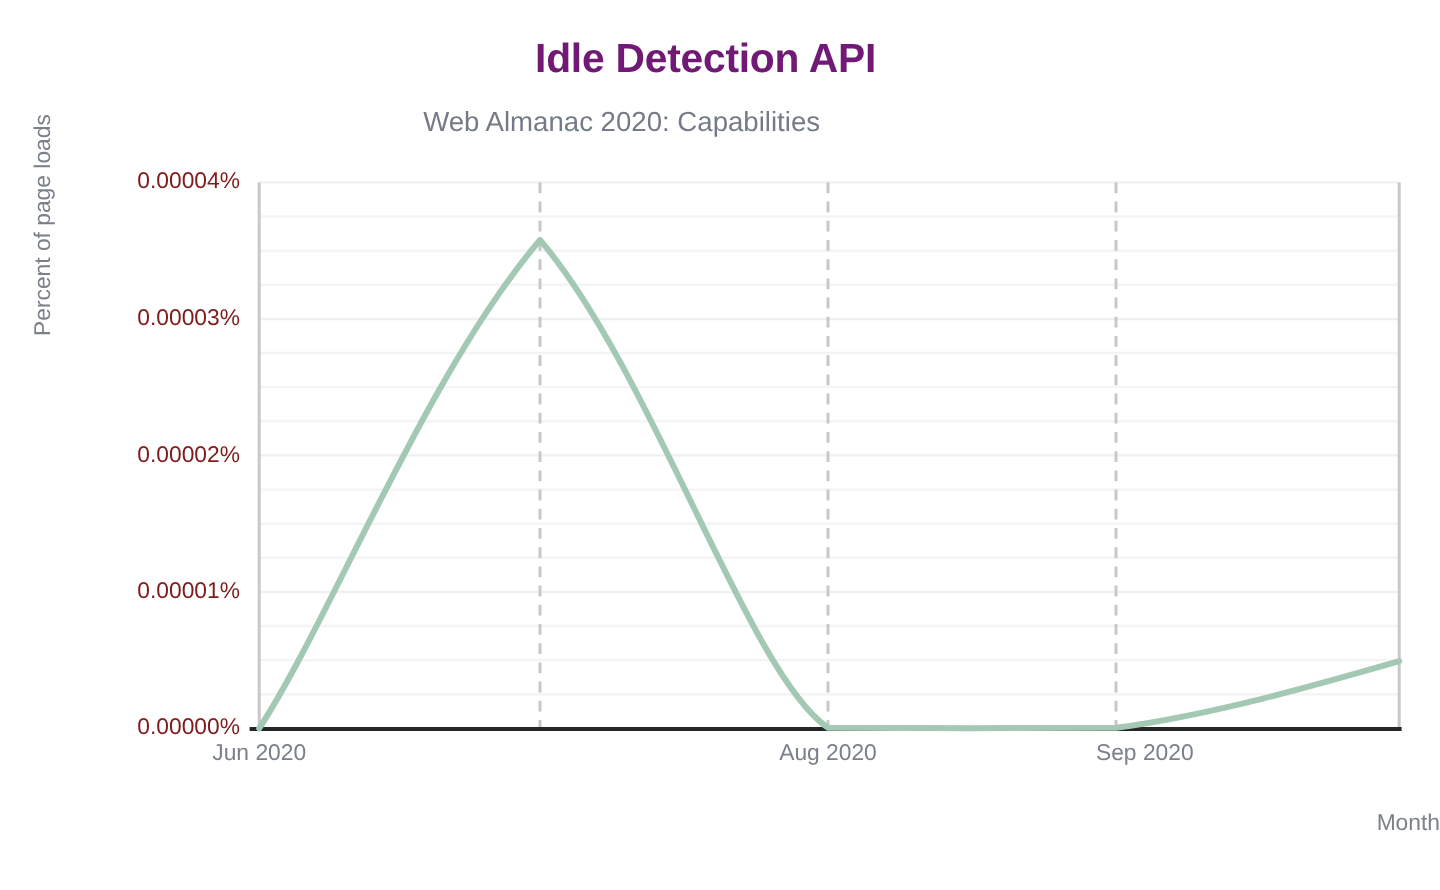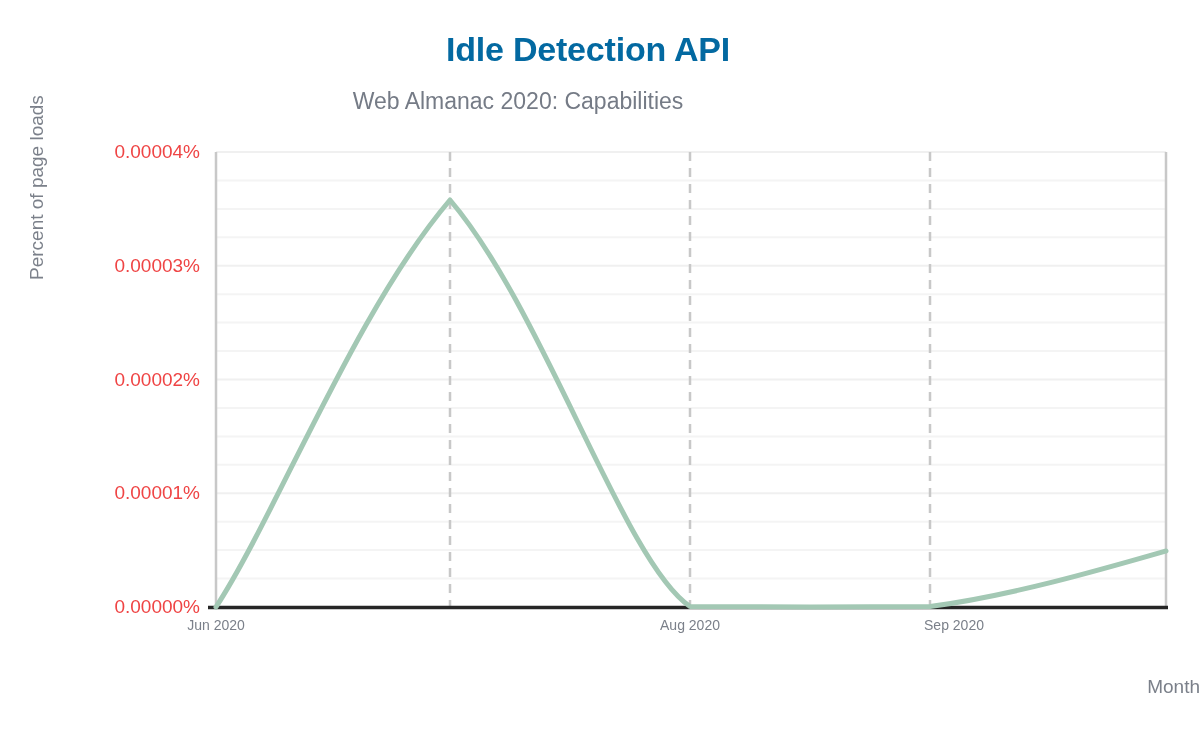--- a/index.html
+++ b/index.html
@@ -20,21 +20,21 @@
     background: #ffffff;
   }
   .chart-title {
     position: absolute;
     top: 30px;
     left: 0;
     width: 1176px;
     text-align: center;
     font-size: 34px;
     font-weight: bold;
-    color: #0369a1;
+    color: #701a75;
     letter-spacing: -0.2px;
     font-family: "Liberation Sans", sans-serif;
   }
   .chart-subtitle {
     position: absolute;
     top: 88px;
     left: 0;
     width: 1036px;
     text-align: center;
     font-size: 23px;
@@ -69,30 +69,30 @@
     font-size: 19px;
     color: #7b808a;
     font-family: "Liberation Sans", sans-serif;
   }
   .y-tick-label {
     position: absolute;
     right: 1000px;
     width: 200px;
     text-align: right;
     font-size: 19px;
-    color: #ef4444;
+    color: #7f1d1d;
     font-family: "Liberation Sans", sans-serif;
     white-space: nowrap;
   }
   .x-tick-label {
     position: absolute;
     top: 617px;
     width: 200px;
     text-align: center;
-    font-size: 14px;
+    font-size: 19px;
     color: #7b808a;
     font-family: "Liberation Sans", sans-serif;
     white-space: nowrap;
   }
 </style>
 </head>
 <body>
 
 <div id="chart-root">
 

